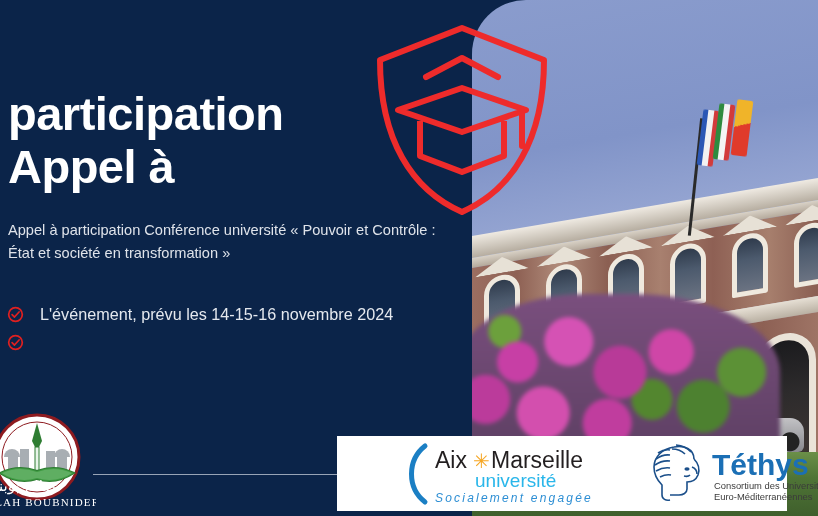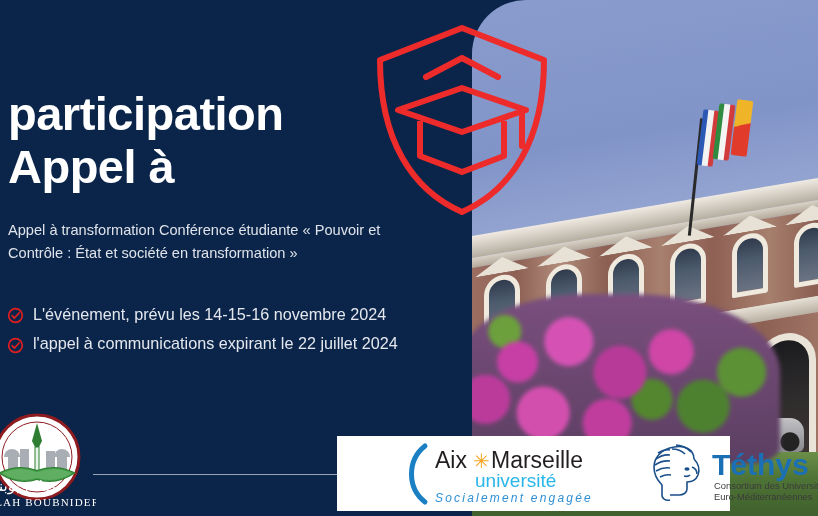--- a/index.html
+++ b/index.html
@@ -120,41 +120,41 @@
     line-height:1.12; letter-spacing:-0.5px; z-index:5;
   }
   .subtitle{
     position:absolute; left:8px; top:219px; width:430px;
     color:#dfe3ea; font-size:14.6px; line-height:1.55; z-index:5;
   }
   .bullets{
     position:absolute; left:7px; top:305px; width:450px; z-index:5;
   }
   .bullet{
-    display:flex; align-items:flex-end; gap:9px; margin-bottom:10px;
+    display:flex; align-items:center; gap:16px; margin-bottom:10px;
   }
   .chk{ width:17px; height:17px; flex:0 0 17px; }
   .bullet span{
     color:#e4e8ee; font-size:16.2px; line-height:1.2;
   }
 
   
   .divider{
     position:absolute; left:93px; top:474px; width:244px; height:1px;
     background:#c8cfdb; opacity:.75; z-index:3;
   }
 
   
   .univlogo{
     position:absolute; left:-22px; top:411px; width:118px; height:100px; z-index:6;
   }
 
   
   .logobar{
-    position:absolute; left:337px; top:436px; width:393px; height:75px;
+    position:absolute; left:337px; top:436px; width:450px; height:75px;
     background:#ffffff; z-index:7;
     display:flex; align-items:center;
   }
   .amu{ position:absolute; left:62px; top:6px; width:215px; height:64px; }
   .tethys{ position:absolute; left:305px; top:7px; width:200px; height:62px; }
 </style>
 </head>
 <body>
 
 <div class="slide">
@@ -203,36 +203,35 @@
     <path d="M26 88 L90 66 L154 88 L90 110 Z" fill="none" stroke="#ee2b2b" stroke-width="6" stroke-linejoin="round"></path>
     <path d="M48 99 L48 134 L90 150 L132 134 L132 99" fill="none" stroke="#ee2b2b" stroke-width="6" stroke-linejoin="round"></path>
     <path d="M150 90 L150 124" fill="none" stroke="#ee2b2b" stroke-width="6" stroke-linecap="round"></path>
   </svg>
 
   <div class="title">
     <div>participation</div>
     <div>Appel à</div>
   </div>
 
-  <div class="subtitle">Appel à transformation Conférence étudiante « Pouvoir et Contrôle : État et société en transformation »</div>
+  <div class="subtitle">Appel à participation Conférence université « Pouvoir et Contrôle : État et société en transformation »</div>
 
   <div class="bullets">
     <div class="bullet">
       <svg class="chk" viewBox="0 0 20 20">
         <circle cx="10" cy="10" r="8" fill="none" stroke="#e02020" stroke-width="2"></circle>
         <path d="M6 10.2 L8.8 13 L14.2 7" fill="none" stroke="#e02020" stroke-width="2" stroke-linecap="round" stroke-linejoin="round"></path>
       </svg>
       <span>L'événement, prévu les 14-15-16 novembre 2024</span>
     </div>
     <div class="bullet">
       <svg class="chk" viewBox="0 0 20 20">
         <circle cx="10" cy="10" r="8" fill="none" stroke="#e02020" stroke-width="2"></circle>
         <path d="M6 10.2 L8.8 13 L14.2 7" fill="none" stroke="#e02020" stroke-width="2" stroke-linecap="round" stroke-linejoin="round"></path>
       </svg>
-      <span>l'appel à communications expirant le 22 juillet 2024</span>
     </div>
   </div>
 
   <div class="divider"></div>
 
   <svg class="univlogo" viewBox="0 0 118 100">
     <circle cx="59" cy="46" r="42" fill="#ffffff"></circle>
     <circle cx="59" cy="46" r="42" fill="none" stroke="#8e1b20" stroke-width="3"></circle>
     <circle cx="59" cy="46" r="35" fill="none" stroke="#8e1b20" stroke-width="1"></circle>
     <g fill="#9aa0a6" opacity=".85">

